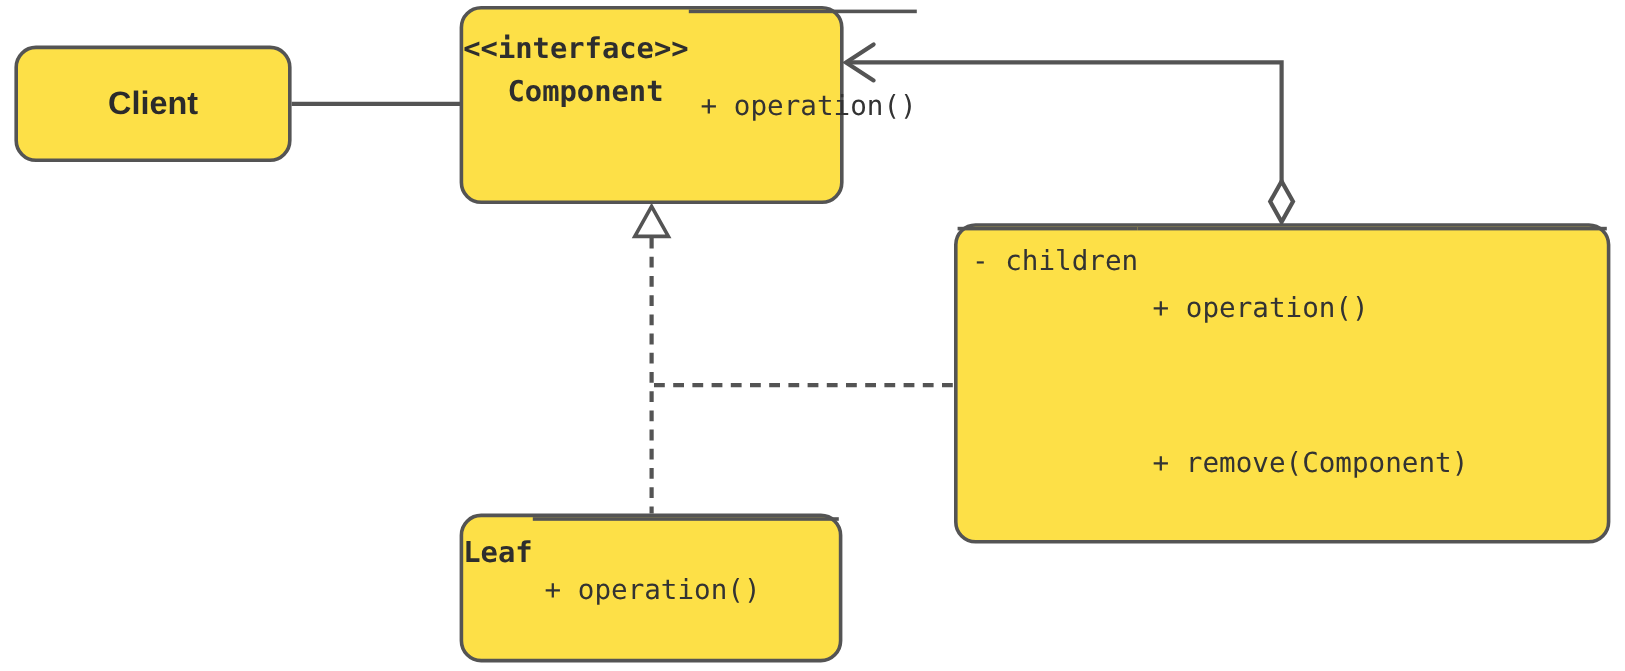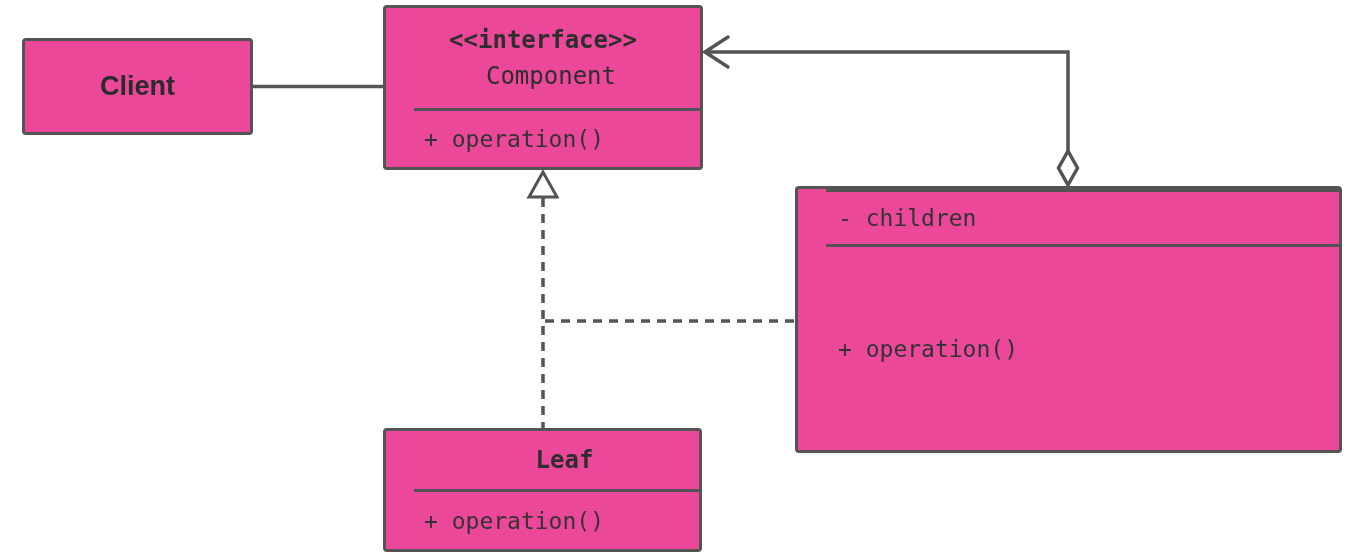--- a/index.html
+++ b/index.html
@@ -22,58 +22,57 @@
     position: absolute;
     inset: 0;
     width: 100%;
     height: 100%;
   }
   .connectors .stroke       { stroke: var(--line); fill: none; }
   .connectors .hollow-shape { stroke: var(--line); fill: #ffffff; }
 
   .uml-box {
     position: absolute;
-    background: #ec4899;
+    background: #fde047;
     border: 3px solid var(--line);
-    border-radius: 4px;
+    border-radius: 18px;
     display: flex;
-    flex-direction: column;
+    flex-direction: row;
   }
   .uml-title {
     display: flex;
     flex-direction: column;
     align-items: center;
     justify-content: center;
     font-weight: bold;
     font-size: 24px;
     line-height: 36px;
     color: #2e2e2e;
   }
   .uml-title .stereotype { font-weight: bold; }
-  .uml-title .classname-regular { font-weight: normal; margin-left: 16px; }
+  .uml-title .classname-regular { font-weight: bold; margin-left: 16px; }
   .uml-section {
     border-top: 3px solid var(--line);
     display: flex;
     flex-direction: column;
     justify-content: space-around;
-    margin-left: 28px;
   }
   .member {
     display: flex;
     align-items: center;
     padding-left: 10px;
     font-size: 23px;
     white-space: pre;
     color: var(--text);
   }
 
   
   .client-box {
     left: 12px; top: 38px; width: 231px; height: 97px;
-    align-items: center; justify-content: center; margin-left: 10px;
+    align-items: center; justify-content: center;
   }
   .client-box .client-label {
     font-family: "Liberation Sans", "DejaVu Sans", sans-serif;
     font-weight: bold;
     font-size: 27px;
     color: #2b2b2b;
   }
 
   
   .component-box { left: 383px; top: 5px; width: 320px; height: 165px; }
@@ -82,21 +81,21 @@
 
   
   .composite-box { left: 795px; top: 186px; width: 547px; height: 267px; }
   .composite-box .uml-title { height: 60px; }
   .composite-box .attrs-section { height: 55px; }
   .composite-box .methods-section { flex: 1; }
   .composite-box .member { padding-left: 12px; }
 
   
   .leaf-box { left: 383px; top: 428px; width: 319px; height: 124px; }
-  .leaf-box .uml-title { height: 58px; margin-left: 44px; }
+  .leaf-box .uml-title { height: 58px; }
   .leaf-box .uml-section { flex: 1; }
 </style>
 </head>
 <body>
 
 <div class="canvas">
 
   <svg class="connectors" viewBox="0 0 1354 559" xmlns="http://www.w3.org/2000/svg">
 
     <line class="stroke" x1="243" y1="86.5" x2="384" y2="86.5" stroke-width="3.5"></line>
@@ -124,20 +123,21 @@
       <div class="member">+ operation()</div>
     </div>
   </div>
 
   <div class="uml-box composite-box">
     <div class="uml-section attrs-section">
       <div class="member">- children</div>
     </div>
     <div class="uml-section methods-section">
       <div class="member">+ operation()</div>
+      <div class="member">+ remove(Component)</div>
     </div>
   </div>
 
   <div class="uml-box leaf-box">
     <div class="uml-title">
       <div>Leaf</div>
     </div>
     <div class="uml-section">
       <div class="member">+ operation()</div>
     </div>

